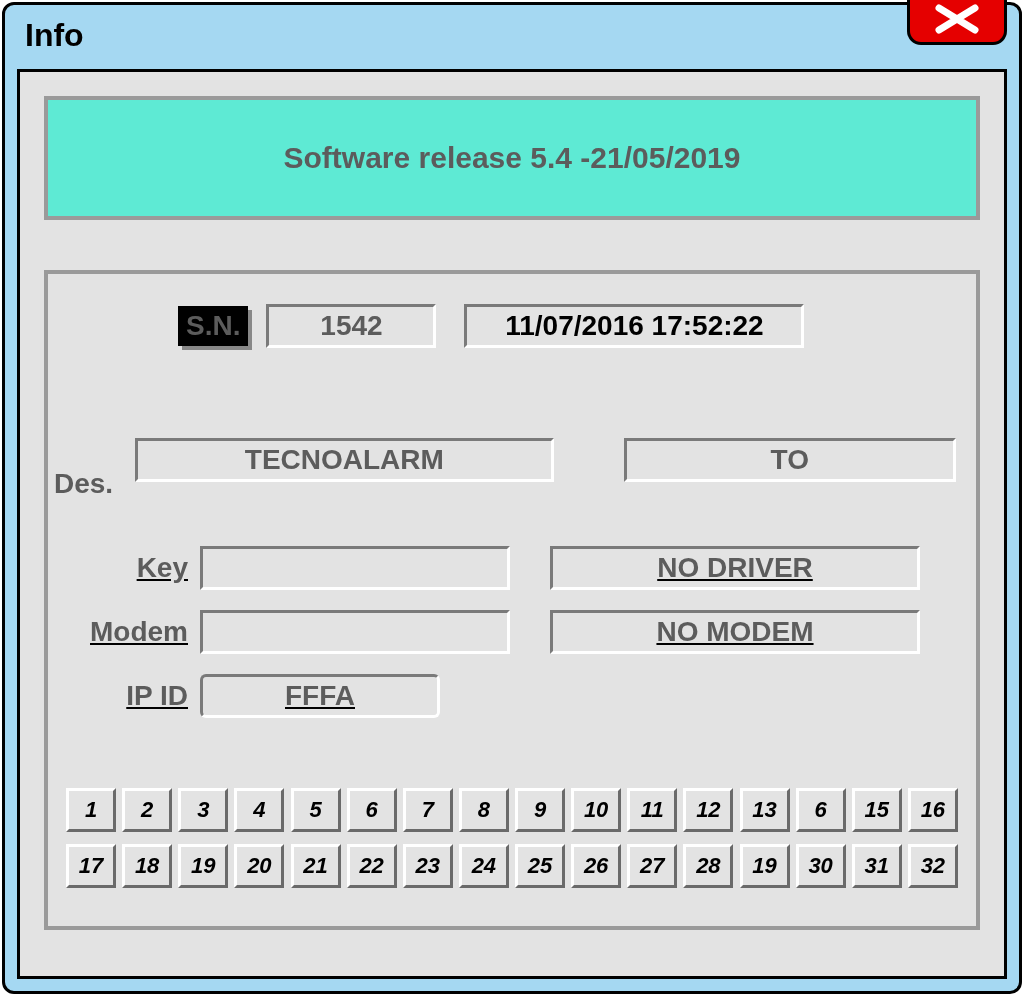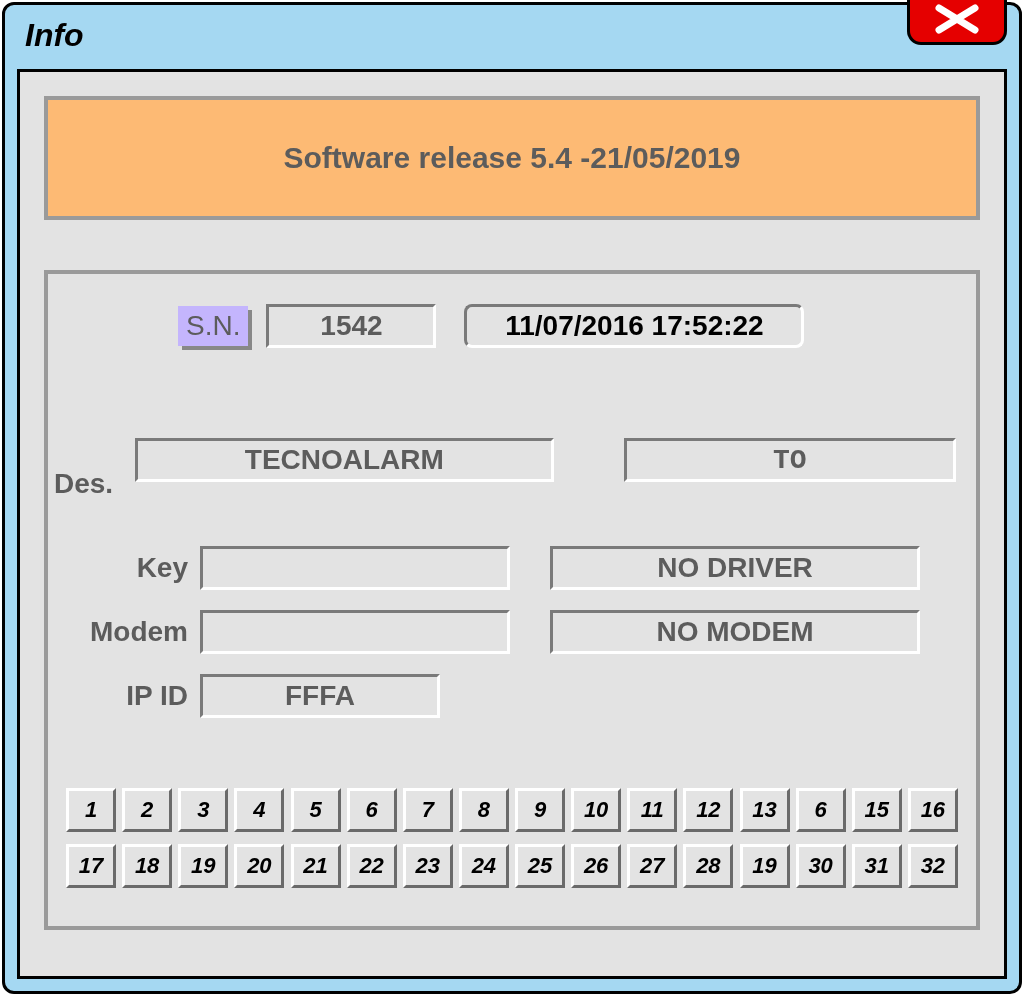--- a/index.html
+++ b/index.html
@@ -26,21 +26,20 @@
   .titlebar {
     position: relative;
     height: 60px;
     padding-left: 20px;
     display: flex;
     align-items: center;
   }
   .title {
     font-size: 32px;
     font-weight: bold;
-    font-style: italic;
     color: #000;
   }
   .close-btn {
     position: absolute;
     top: -6px;
     right: 12px;
     width: 100px;
     height: 46px;
     background: #e50000;
     border: 3px solid #000;
@@ -61,21 +60,21 @@
     left: 12px;
     right: 12px;
     bottom: 12px;
     background: #e3e3e3;
     border: 3px solid #000;
     padding: 24px;
   }
   .release-panel {
     width: 100%;
     height: 124px;
-    background: #fdba74;
+    background: #5eead4;
     border: 4px solid #9a9a9a;
     display: flex;
     align-items: center;
     justify-content: center;
   }
   .release-text {
     font-size: 30px;
     font-weight: bold;
     color: #5c5c5c;
   }
@@ -91,72 +90,73 @@
 
   .sn-row {
     display: flex;
     align-items: center;
     gap: 10px;
     margin-left: 110px;
   }
   .sn-label-box {
     display: inline-block;
     font-size: 28px;
-    font-weight: normal;
-    color: #5c5c5c;
-    background: #c4b5fd;
+    font-weight: bold;
+    color: #5c5c5c;
+    background: #000000;
     padding: 4px 8px 4px 8px;
     box-shadow: 4px 4px 0 #888;
   }
   .sunken-field {
     background: #e3e3e3;
     border-top: 3px solid #7a7a7a;
     border-left: 3px solid #7a7a7a;
     border-right: 3px solid #fff;
     border-bottom: 3px solid #fff;
     display: flex;
     align-items: center;
     justify-content: center;
     font-size: 28px;
     font-weight: bold;
     color: #5c5c5c;
     height: 44px;
   }
   .sn-val { width: 170px; margin-left: 8px; }
-  .dt-val { width: 340px; color: #000; font-weight: bold; margin-left: 18px; border-radius: 8px;}
+  .dt-val { width: 340px; color: #000; font-weight: bold; margin-left: 18px;}
 
   .row {
     display: flex;
     align-items: center;
     margin-top: 28px;
   }
   .label {
     font-size: 28px;
     font-weight: bold;
     color: #5c5c5c;
     text-align: right;
     width: 130px;
     padding-right: 12px;
   }
 
   .des-row { margin-top: 72px; margin-left: -14px; gap: 10px;}
   .des-row .label { width: 72px; margin-top: 48px; }
   .des-val { width: 438px; }
-  .des-to  { width: 348px; margin-left: 60px; font-family: Liberation Mono, monospace;}
+  .des-to  { width: 348px; margin-left: 60px;}
 
   .kv-block { margin-top: 46px; }
   .kv-row {
     display: flex;
     align-items: center;
     margin-bottom: 20px;
+    text-decoration: underline;
   }
   .kv-row .label { width: 132px; }
   .key-val    { width: 310px; }
   .key-status { width: 370px; margin-left: 40px;}
-  .ipid-val { width: 240px; }
+  .ipid-val { width: 240px; border-radius: 6px; }
 
   .button-grid {
     position: absolute;
     left: 18px;
     right: 18px;
     bottom: 26px;
   }
   .button-row {
     display: flex;
     justify-content: space-between;

